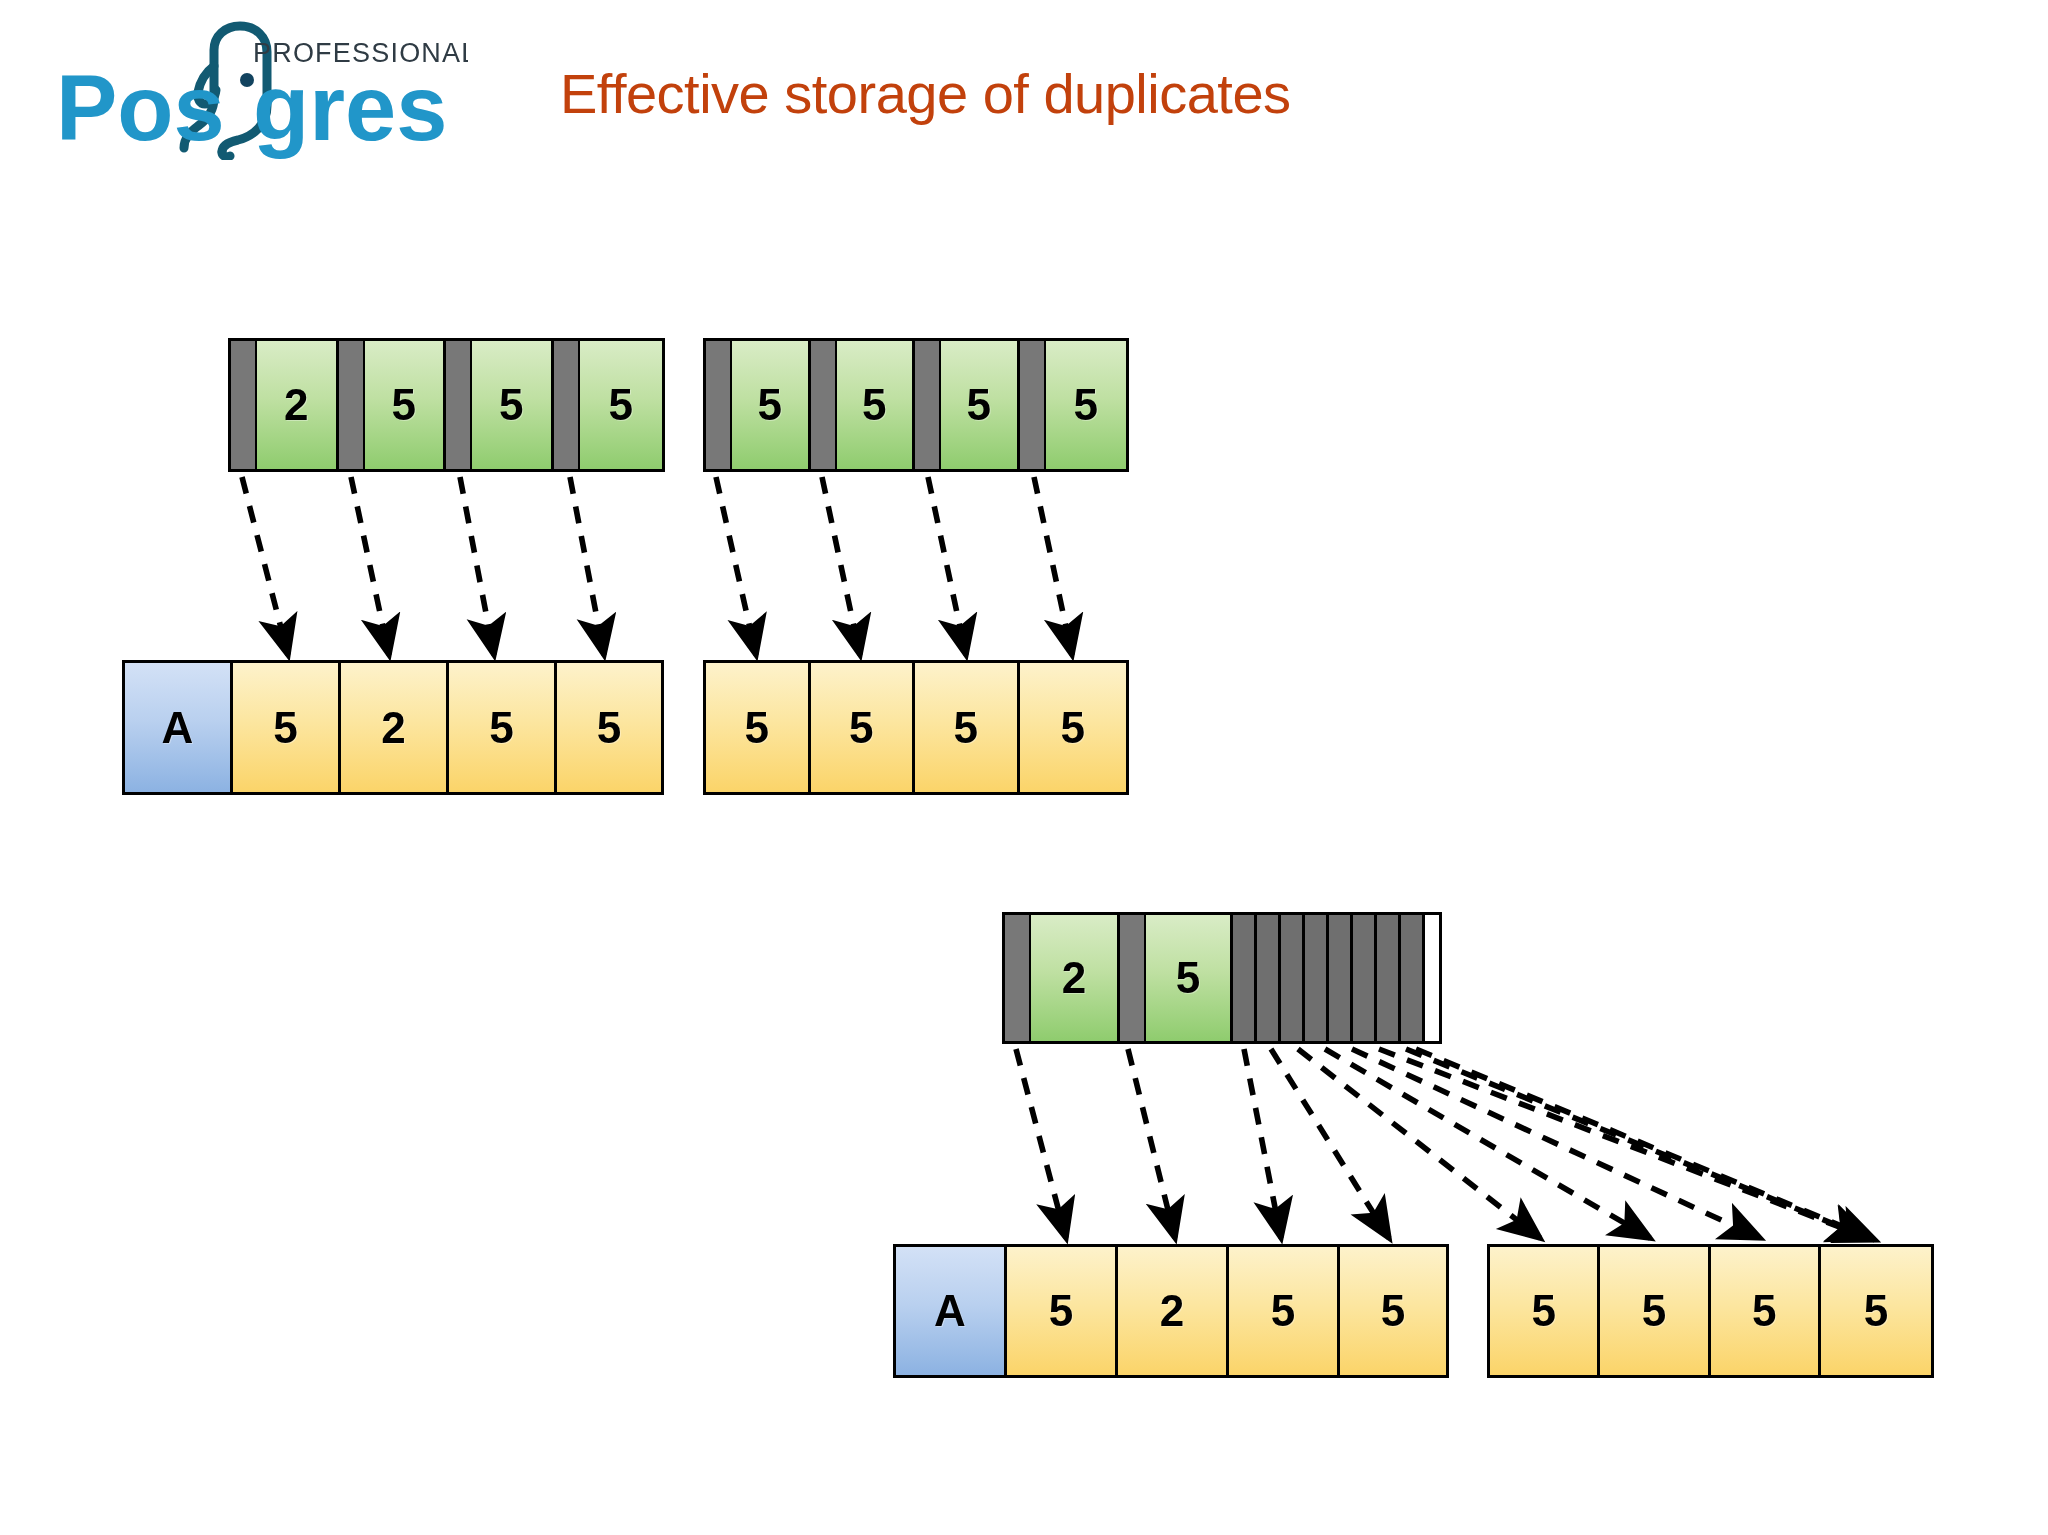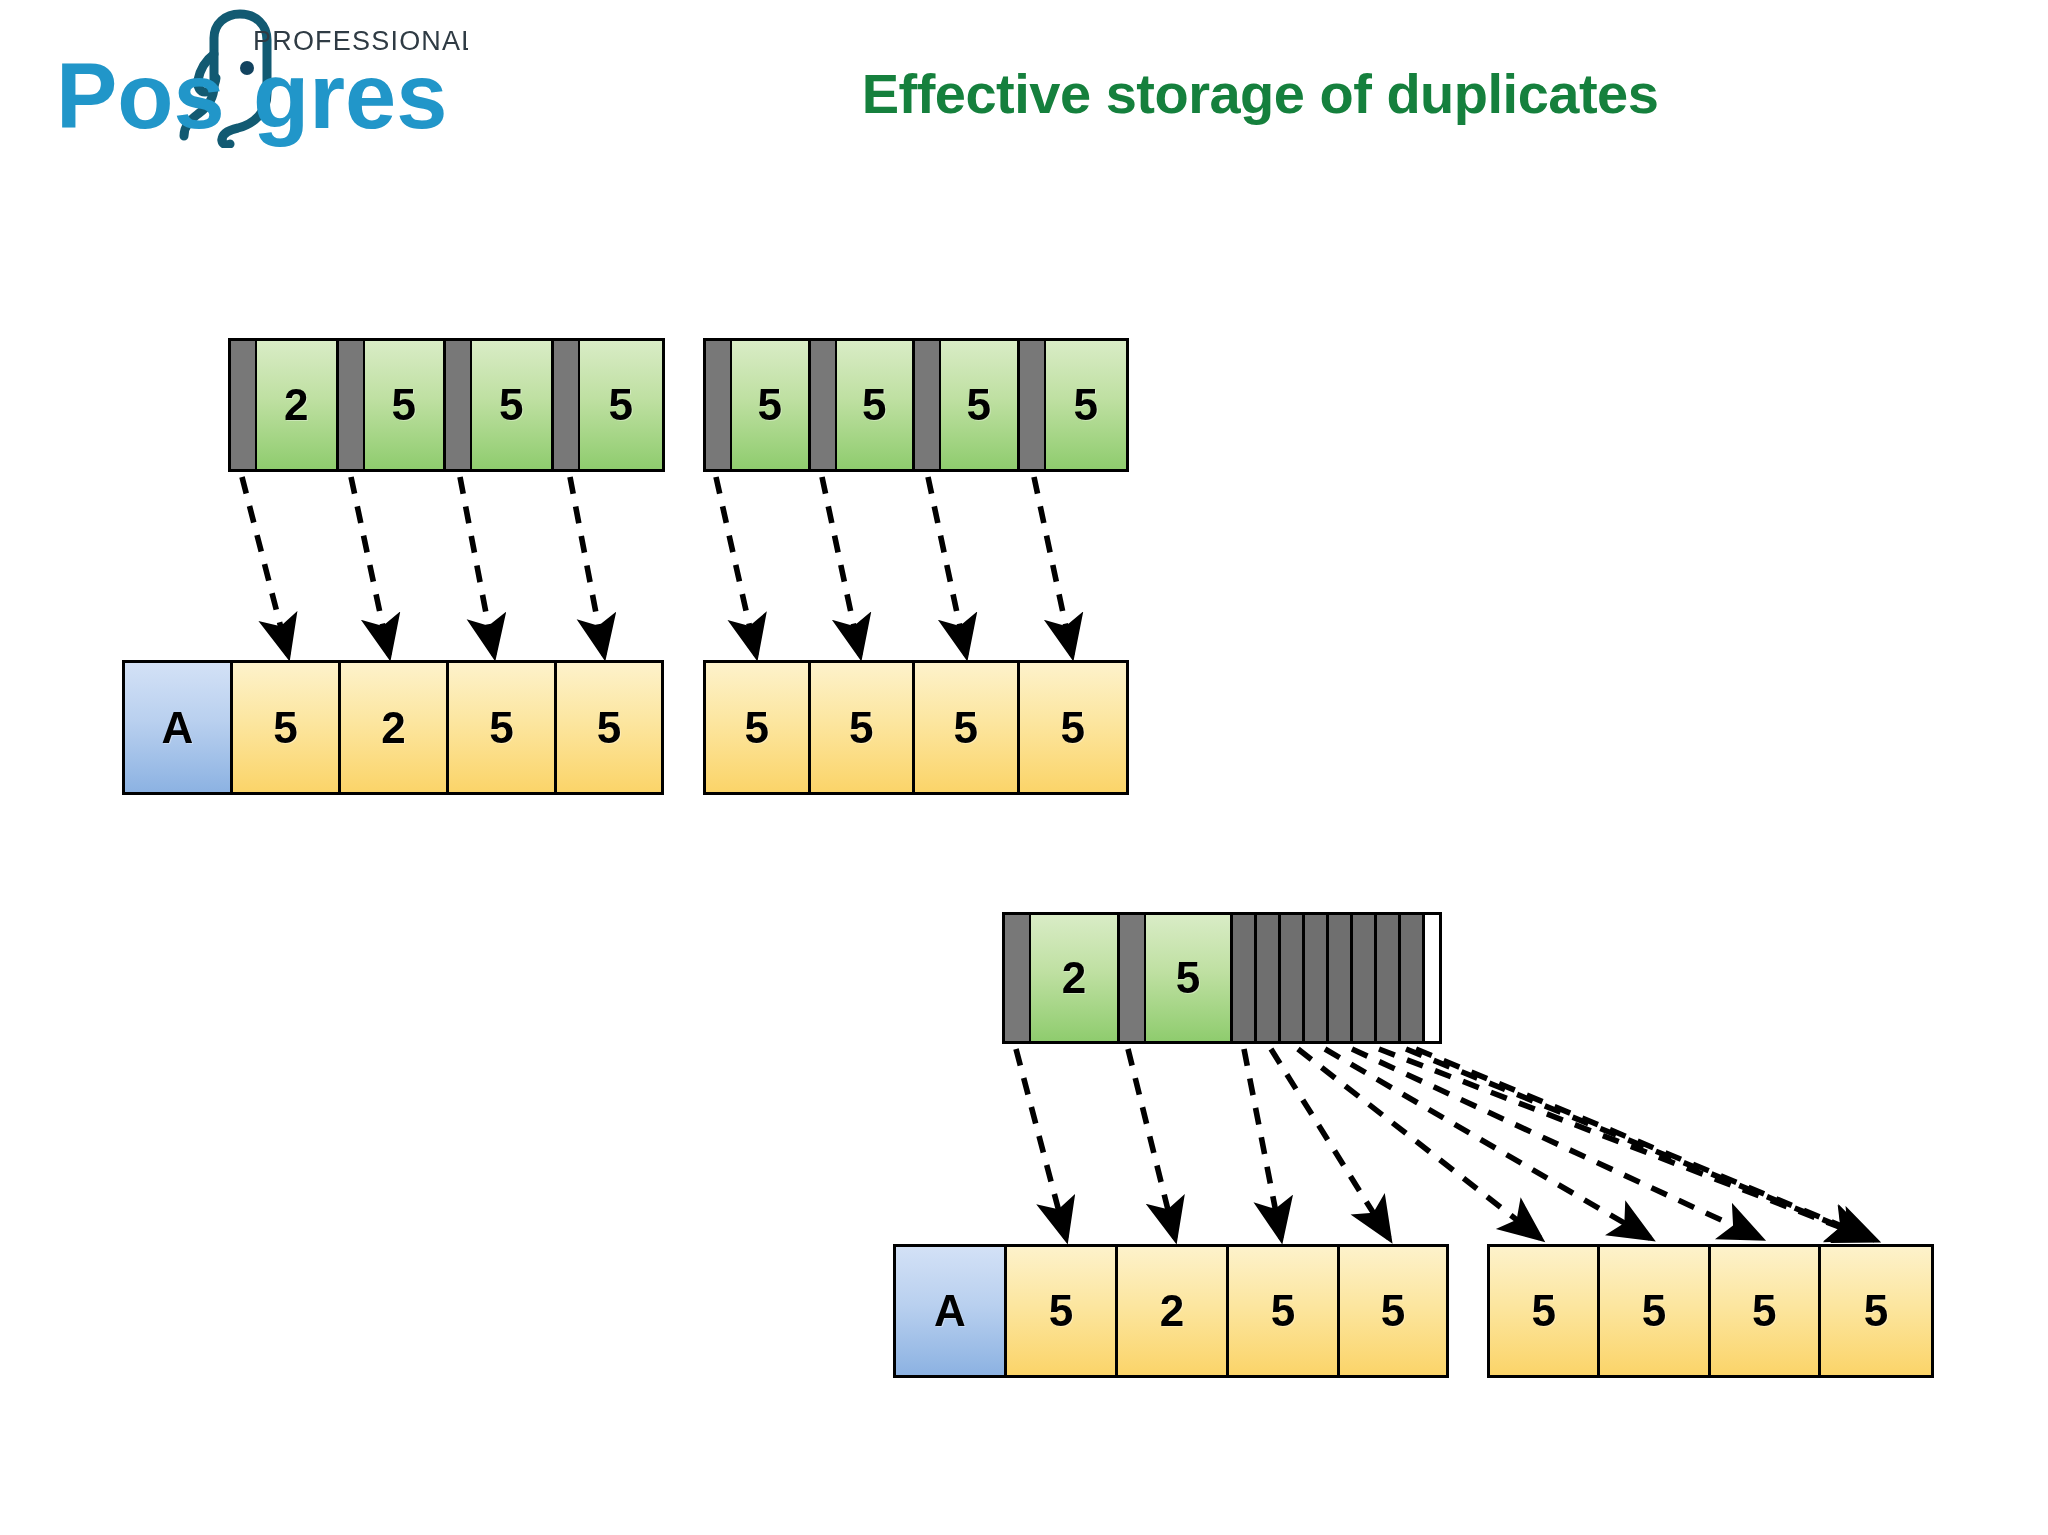--- a/index.html
+++ b/index.html
@@ -2,27 +2,26 @@
 <html><head>
 <meta charset="utf-8">
 <style>
   html,body{margin:0;padding:0;}
   body{
     width:2048px;height:1535px;background:#ffffff;
     font-family:"Liberation Sans", sans-serif;
     position:relative;overflow:hidden;
   }
   
-  #logo{position:absolute;left:48px;top:8px;width:420px;height:140px;}
+  #logo{position:absolute;left:48px;top:20px;width:420px;height:140px;}
   #logo svg{display:block;}
   
   #page-title{
     position:absolute;left:560px;top:66px;width:1400px;
-    text-align:center;
-    font-size:56px;font-weight:bold;color:#15803d;
+    font-size:56px;font-weight:normal;color:#c2410c;
     letter-spacing:-0.5px;line-height:1;
     white-space:nowrap;
   }
   
   #diagram{position:absolute;left:0;top:0;width:2048px;height:1535px;}
   #arrow-layer{position:absolute;left:0;top:0;width:2048px;height:1535px;pointer-events:none;}
 
   
   .block{position:absolute;box-sizing:border-box;border:3px solid #000;display:flex;}
   .cellnum{

